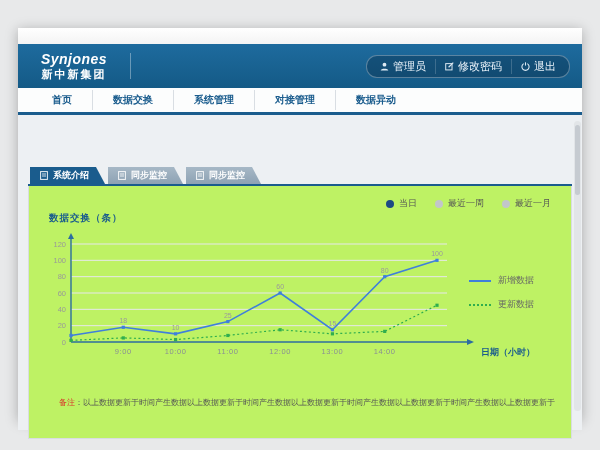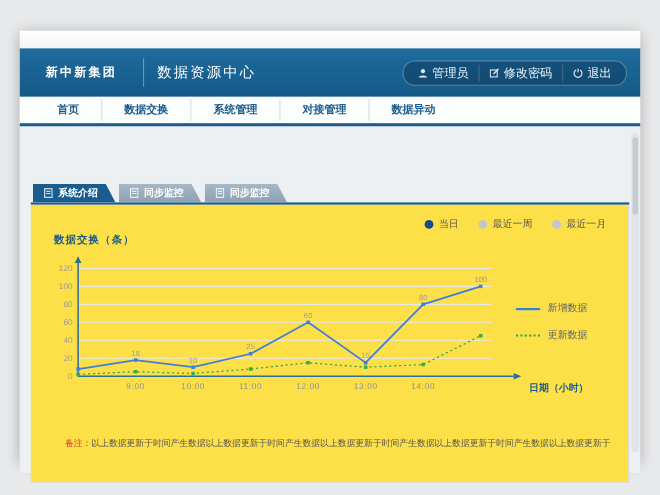--- a/index.html
+++ b/index.html
@@ -28,21 +28,21 @@
   .content{position:relative;height:305px;background:#edf0f3;padding:10px 10px 0 10px;}
   .scrollbar{position:absolute;top:6px;right:1px;width:7px;height:290px;background:#e2e5e8;border-radius:4px;}
   .scroll-thumb{position:absolute;top:4px;left:1px;width:5px;height:70px;background:#c6cbd1;border-radius:3px;}
   .tabbar{display:flex;border-bottom:2px solid #1a5c8d;padding-left:2px;position:relative;z-index:2;}
   .tab{height:17px;display:flex;align-items:center;gap:5px;color:#fff;font-size:9px;font-weight:bold;
        padding:0 16px 0 10px;clip-path:polygon(0 0,calc(100% - 9px) 0,100% 100%,0 100%);cursor:pointer;white-space:nowrap;margin-top:42px;}
   .tab.active{background:#1a5c8d;}
   .tab.inactive{background:linear-gradient(#a7b8c6,#8da2b4);margin-left:3px;}
   .ticon{display:inline-flex;opacity:.9;}
   
-  .panel{position:relative;background:#fde047;border:1px solid #d8dde1;border-top:none;height:252px;z-index:1;text-decoration:underline;}
+  .panel{position:relative;background:#bef264;border:1px solid #d8dde1;border-top:none;height:252px;z-index:1;text-decoration:underline;}
   .filters{position:absolute;top:11px;right:20px;display:flex;gap:18px;align-items:center;}
   .filter{display:flex;align-items:center;gap:5px;font-size:9px;color:#555;cursor:pointer;white-space:nowrap;}
   .fdot{width:8px;height:8px;border-radius:50%;background:#c2c6ca;}
   .fdot.sel{background:#1c4a84;}
   .ylabel{position:absolute;top:26px;left:20px;color:#1a5c8d;font-size:9.5px;font-weight:bold;letter-spacing:1px;}
   .chart-svg{position:absolute;top:44px;left:8px;}
   .legend{position:absolute;top:88px;right:14px;width:88px;display:flex;flex-direction:column;gap:11px;z-index:3;}
   .legend-item{display:flex;align-items:center;gap:7px;font-size:9px;color:#666;white-space:nowrap;}
   .lg-line{width:22px;height:0;}
   .note{position:absolute;left:30px;right:10px;bottom:30px;font-size:8px;color:#555;white-space:nowrap;overflow:hidden;}
@@ -50,24 +50,24 @@
 </style>
 </head>
 <body>
 
 <div class="stage">
   <div class="window">
     <div class="win-top"></div>
 
     <div class="app-header">
       <div class="logo">
+        <div class="logo-en">Synjones</div>
         <div class="logo-cn">新中新集团</div>
       </div>
       <div class="hdr-divider"></div>
-      <div class="app-title">数据资源中心</div>
 
       <div class="user-box">
         <div class="user-item">
           <span class="uicon">
             <svg width="9" height="9" viewBox="0 0 10 10">
                 <circle cx="5" cy="3" r="2.1" fill="#dce9f3"></circle>
                 <path d="M0.8 9.5 C0.8 6.8 9.2 6.8 9.2 9.5 Z" fill="#dce9f3"></path>
               </svg>
           </span>
           <span>管理员</span>

